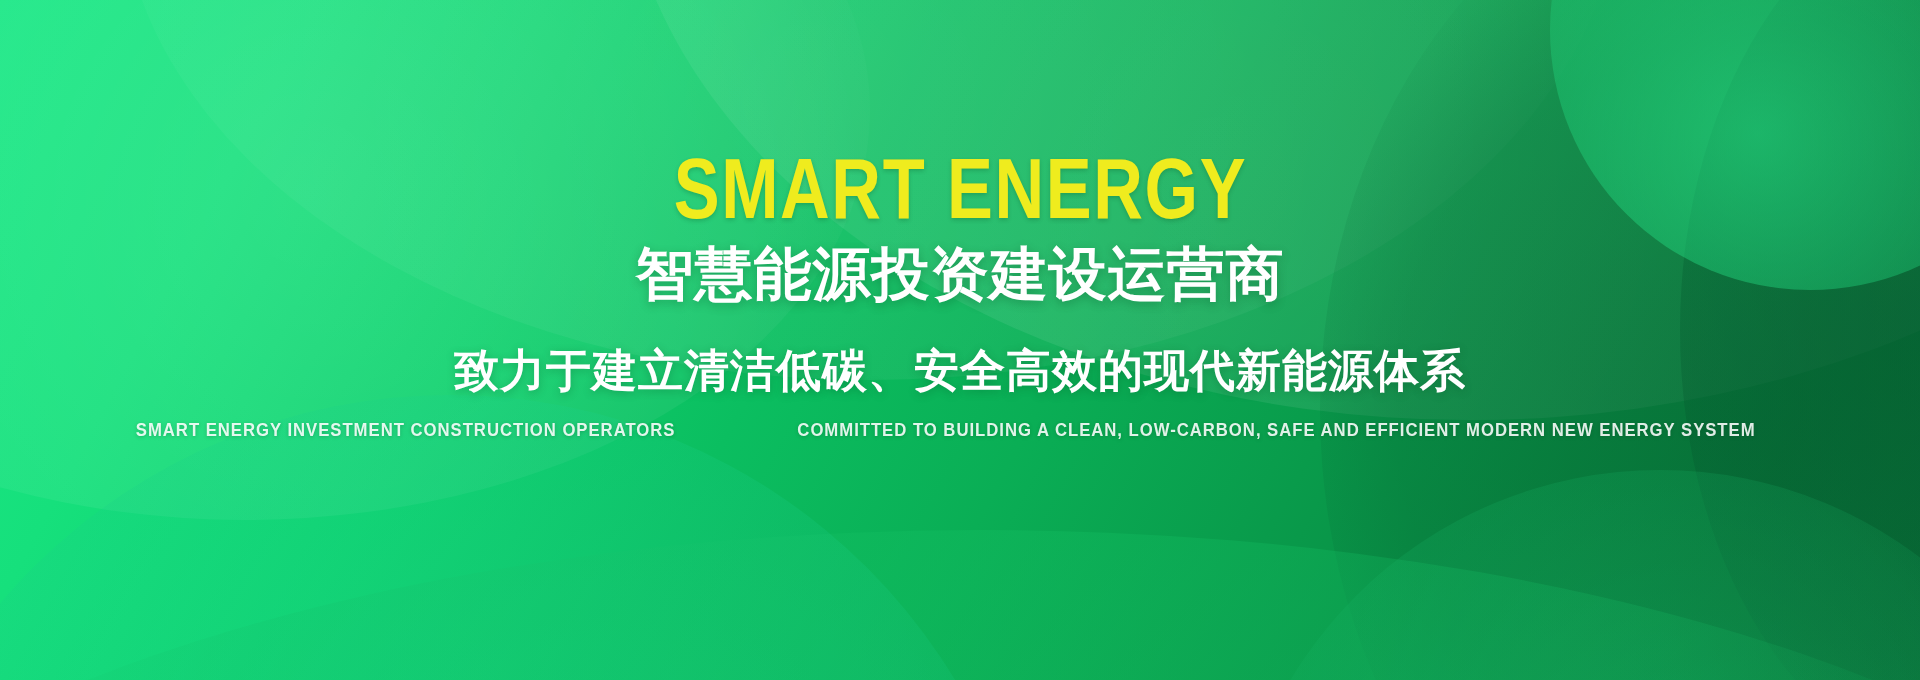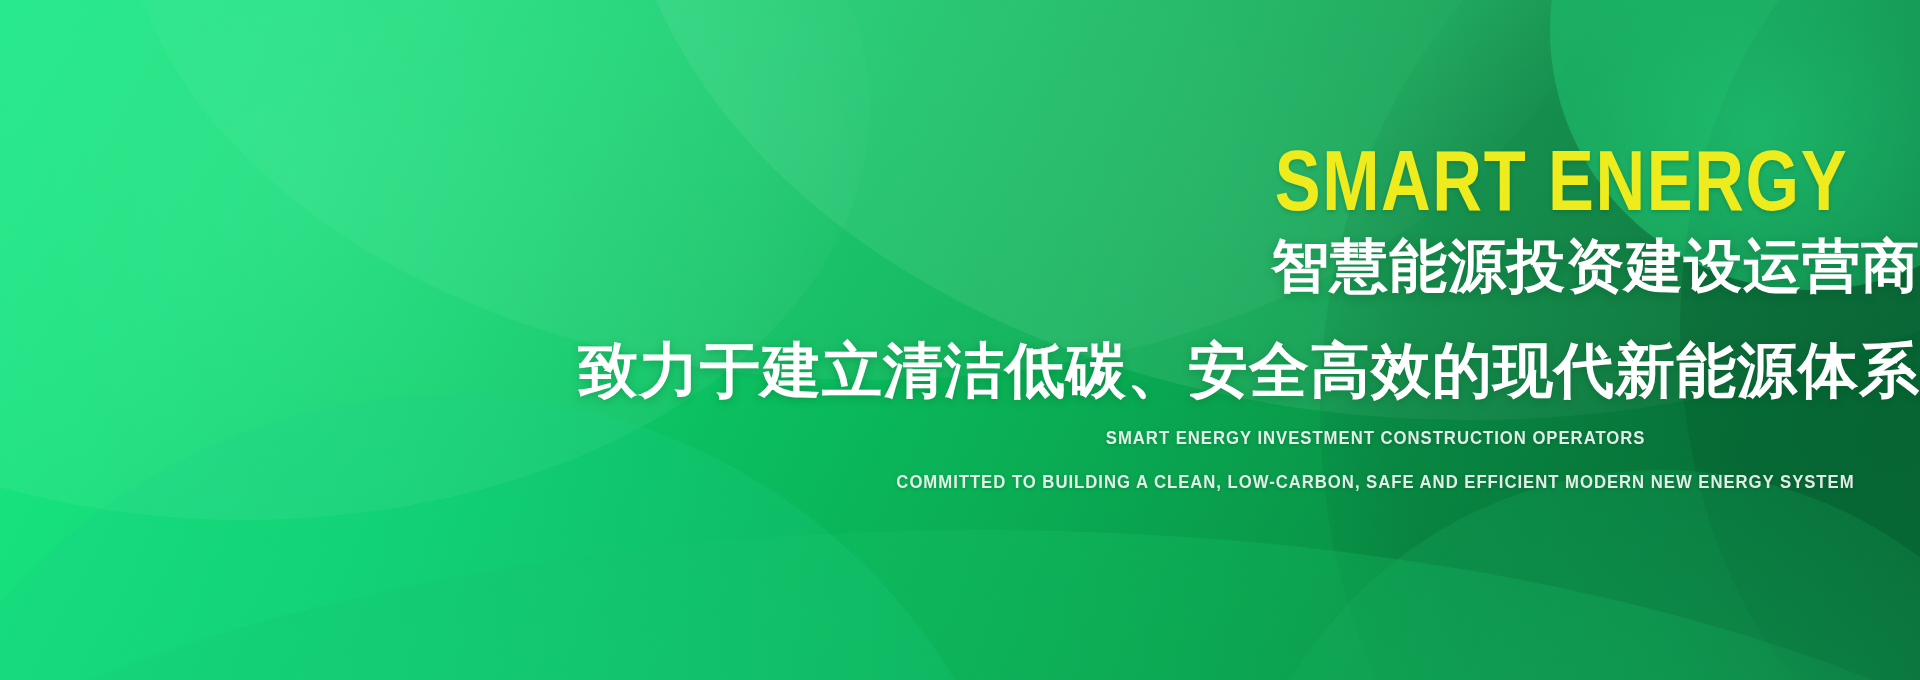--- a/index.html
+++ b/index.html
@@ -143,23 +143,24 @@
                 rgba(255,255,255,0.03) 58%,
                 rgba(255,255,255,0.0) 78%);
   }
 
   
   .content {
     position: absolute;
     inset: 0;
     display: flex;
     flex-direction: column;
-    align-items: flex-end;
+    align-items: center;
     justify-content: flex-start;
     text-align: center;
+    margin-top: 8px;
   }
 
   .title-en {
     margin-top: 140px;
     font-size: 86px;
     line-height: 0.94;
     font-weight: 700;
     letter-spacing: 2px;
     color: #EFEC1E;
     transform: scaleX(0.80);
@@ -174,33 +175,33 @@
     line-height: 1.06;
     font-weight: 700;
     letter-spacing: 1px;
     color: #FFFFFF;
     white-space: nowrap;
     text-shadow: 0 3px 10px rgba(0,70,30,0.30);
   }
 
   .subtitle-cn {
     margin-top: 42px;
-    font-size: 60px;
+    font-size: 45px;
     line-height: 1.1;
     font-weight: 700;
     letter-spacing: 1px;
     color: #FFFFFF;
     white-space: nowrap;
     text-shadow: 0 2px 8px rgba(0,70,30,0.28);
   }
 
   .tagline-en {
     margin-top: 22px;
     display: flex;
-    flex-direction: column;
+    flex-direction: row;
     align-items: center;
     gap: 20px;
   }
 
   .tagline-line {
     font-size: 19px;
     line-height: 1.25;
     font-weight: 700;
     letter-spacing: 1.1px;
     color: rgba(255,255,255,0.88);

